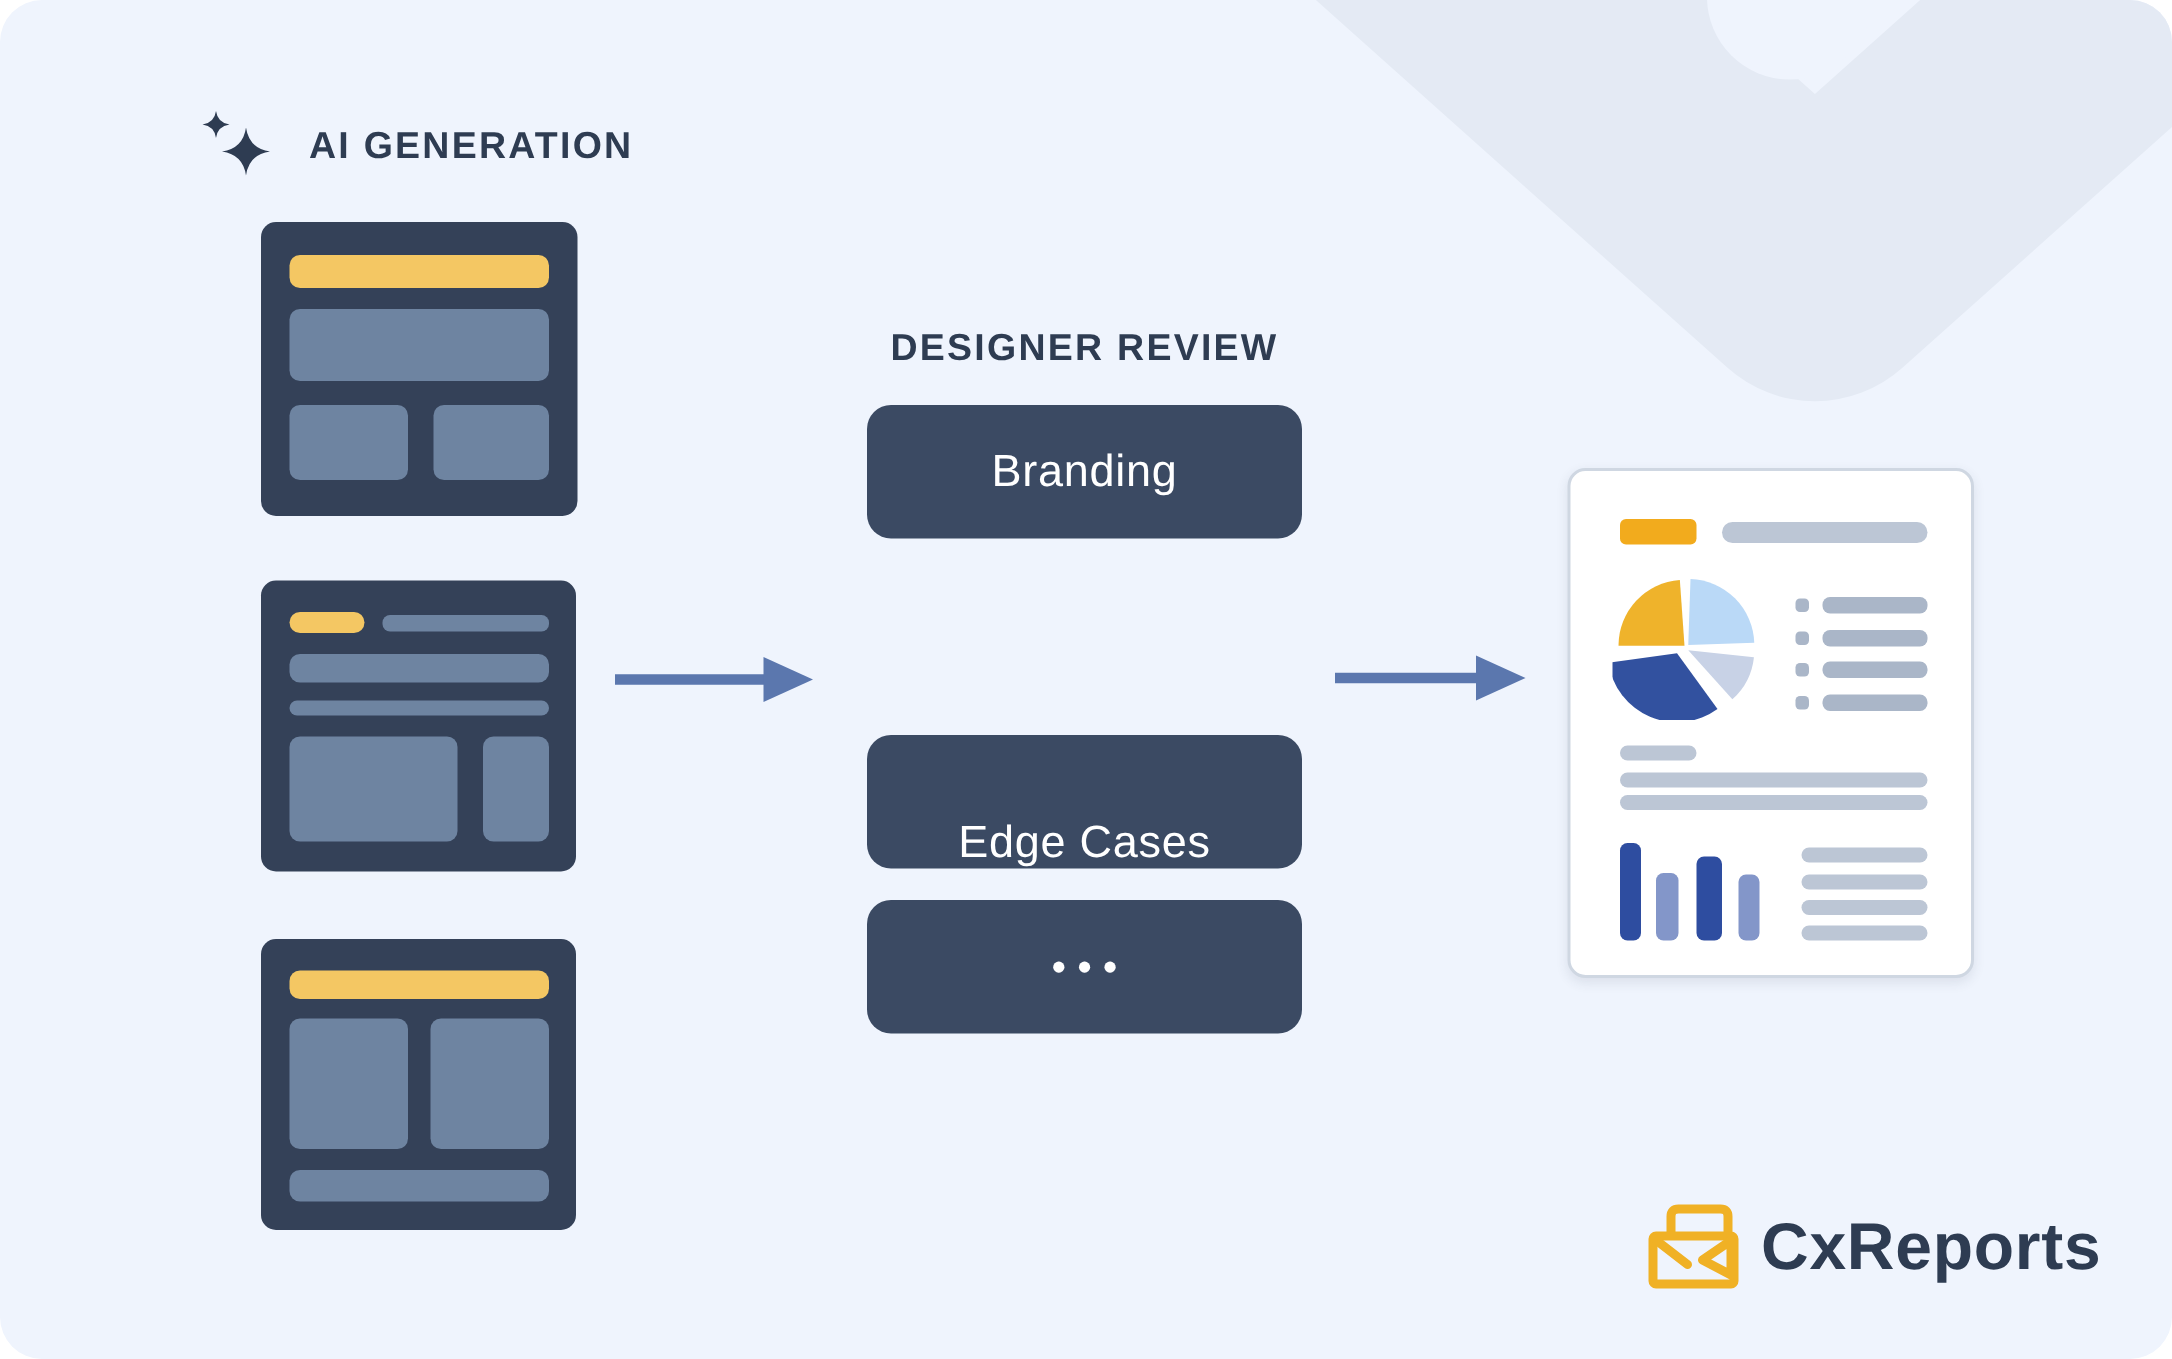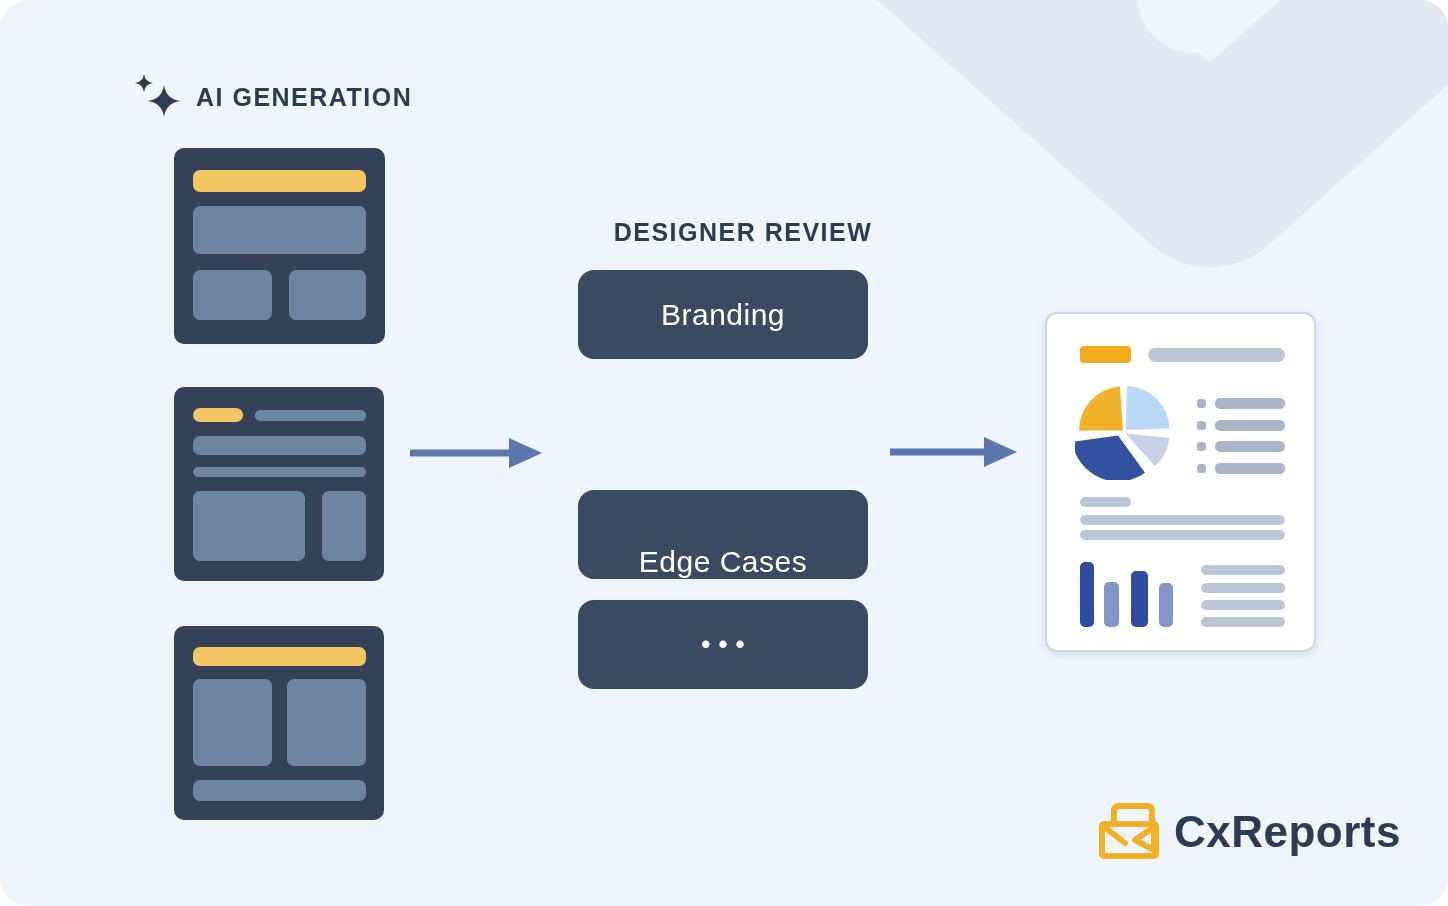--- a/index.html
+++ b/index.html
@@ -7,21 +7,21 @@
     width:1448px;height:906px;position:relative;background:#ffffff;
     font-family:"Liberation Sans", sans-serif;overflow:hidden;
   }
   .panel{
     position:absolute;left:0;top:0;width:1448px;height:906px;
     background:#eff4fd;border-radius:28px;overflow:hidden;
   }
   .abs{position:absolute;}
   .watermark{position:absolute;left:0;top:0;pointer-events:none;}
   .section-label{
-    position:absolute;display:flex;align-items:center;gap:14px;
+    position:absolute;display:flex;align-items:center;gap:24px;
     color:#2e3c52;font-weight:700;font-size:25px;letter-spacing:1.5px;
     white-space:nowrap;
   }
   .mock-card{
     position:absolute;background:#344158;border-radius:10px;
   }
   .ph{position:absolute;border-radius:7px;}
   .slate{background:#6e84a1;}
   .yellow-soft{background:#f4c763;}
   .btn{
@@ -88,21 +88,21 @@
     <div class="ph slate" style="left:19px;top:53px;width:79px;height:87px;"></div>
     <div class="ph slate" style="left:113px;top:53px;width:79px;height:87px;"></div>
     <div class="ph slate" style="left:19px;top:154px;width:173px;height:21px;"></div>
   </div>
 
   <svg class="abs" style="left:408px;top:437px;" width="136" height="32" viewBox="0 0 136 32">
     <rect x="2" y="12.5" width="102" height="7" fill="#5b77ae"></rect>
     <polygon points="101,1 101,31 134,16" fill="#5b77ae"></polygon>
   </svg>
 
-  <div class="section-label" style="left:723px;top:218px;transform:translateX(-50%);margin-left:20px;">
+  <div class="section-label" style="left:723px;top:218px;transform:translateX(-50%);">
     <span>DESIGNER REVIEW</span>
   </div>
 
   <div class="btn" style="top:270px;">
     <span>Branding</span>
   </div>
   <div class="btn" style="top:490px;align-items:flex-end;">
     <span>Edge Cases</span>
   </div>
   <div class="btn dots" style="top:600px;">

